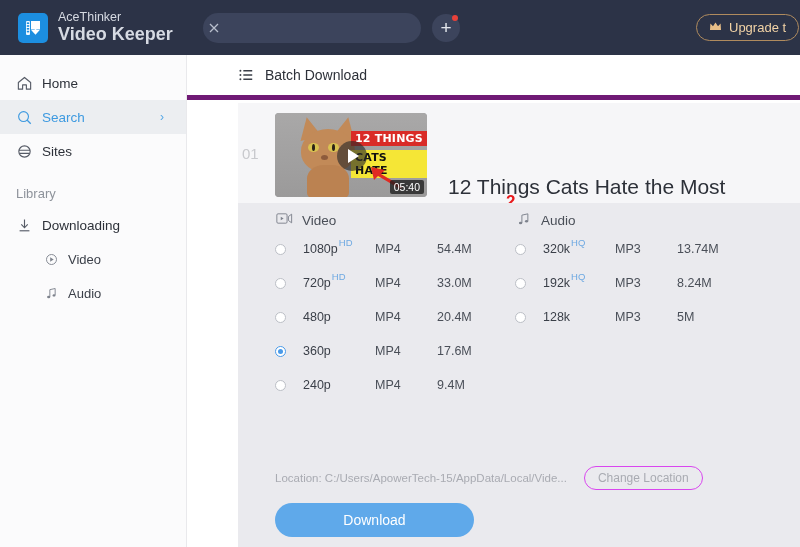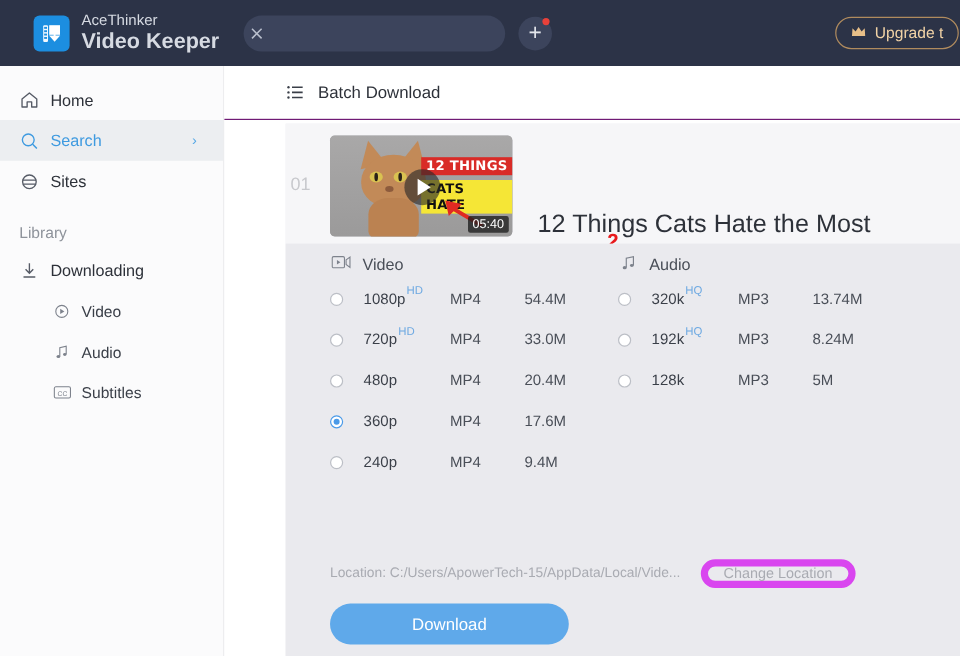--- a/index.html
+++ b/index.html
@@ -10,21 +10,21 @@
     overflow: hidden;
   }
   #app { position: relative; width: 800px; height: 547px; }
 
   
   .topbar {
     position: absolute; left: 0; top: 0; width: 800px; height: 55px;
     background: #2c3347;
     display: flex; align-items: center;
   }
-  .brand { display: flex; align-items: center; margin-left: 28px; width: 180px; }
+  .brand { display: flex; align-items: center; margin-left: 18px; width: 180px; }
   .brand-icon {
     width: 30px; height: 30px; border-radius: 5px; background: #1c8ee0;
     display: flex; align-items: center; justify-content: center; flex: none;
   }
   .brand-icon svg { display: block; }
   .brand-text { margin-left: 10px; line-height: 1.12; }
   .brand-l1 { color: #d6dae2; font-size: 12.5px; }
   .brand-l2 { color: #d6dae2; font-size: 18px; font-weight: bold; }
 
   .tab {
@@ -90,21 +90,21 @@
   .nav-sub .nav-ico { width: 24px; color: #7d828c; }
   .nav-sub .nav-label { font-size: 13px; color: #3a3f48; }
 
   
   .content {
     position: absolute; left: 187px; top: 55px; width: 613px; height: 492px;
     background: #ffffff;
   }
   .content-header {
     height: 45px; display: flex; align-items: center;
-    padding-left: 51px; border-bottom: 1px solid #701a75; background: #fff;
+    padding-left: 51px; border-bottom: 5px solid #701a75; background: #fff;
   }
   .content-header .hdr-ico { margin-right: 11px; color: #3a3f48; display: flex; }
   .hdr-title { font-size: 14px; color: #2d3139; }
 
   .card {
     position: absolute; left: 51px; top: 48px; width: 562px; height: 444px;
     background: #f6f6f8;
   }
   .card-top { position: relative; height: 100px; background: #f6f6f8; }
   .index-num {
@@ -241,21 +241,21 @@
     position: absolute; top: -5px; margin-left: 1px;
     font-size: 9.5px; color: #6ea9e2;
   }
   .c-fmt { width: 62px; color: #4a4f58; }
   .c-size { color: #4a4f58; }
 
   .loc-row { position: absolute; left: 37px; top: 263px; display: flex; align-items: center; }
   .loc-text { font-size: 11.5px; color: #a9abb2; }
   .btn-change {
     margin-left: 17px; height: 24px; padding: 0 13px; border-radius: 12px;
-    border: 6px solid #d946ef; color: #a9abb2; font-size: 12px;
+    border: 1px solid #d946ef; color: #a9abb2; font-size: 12px;
     display: flex; align-items: center; cursor: pointer; background: transparent;
   }
   .btn-download {
     position: absolute; left: 37px; top: 300px;
     width: 199px; height: 34px; border-radius: 17px;
     background: #5fa9ea; color: #fff; font-size: 14px; border: none;
     display: flex; align-items: center; justify-content: center; cursor: pointer;
     font-family: "Liberation Sans", sans-serif;
   }
 </style>
@@ -366,29 +366,20 @@
       <span class="nav-ico">
         <svg width="15" height="15" viewBox="0 0 18 18">
           <path d="M7 13 L7 4.4 L13.4 3 L13.4 11" fill="none" stroke="currentColor" stroke-width="1.1"></path>
           <ellipse cx="5.6" cy="13.2" rx="1.9" ry="1.5" fill="currentColor"></ellipse>
           <ellipse cx="12" cy="11.3" rx="1.7" ry="1.4" fill="currentColor"></ellipse>
         </svg>
       </span>
       <span class="nav-label">Audio</span>
     </div>
 
-    <div class="nav-item nav-sub">
-      <span class="nav-ico">
-        <svg width="16" height="14" viewBox="0 0 20 16">
-          <rect x="1.6" y="2.2" width="16.8" height="11.6" rx="1.6" fill="none" stroke="currentColor" stroke-width="1.1"></rect>
-          <text x="10" y="11.4" font-size="7" text-anchor="middle" fill="currentColor" font-family="Liberation Sans, sans-serif">CC</text>
-        </svg>
-      </span>
-      <span class="nav-label">Subtitles</span>
-    </div>
   </div>
 
   <div class="content">
 
     <div class="content-header">
       <span class="hdr-ico">
         <svg width="16" height="16" viewBox="0 0 18 18">
           <path d="M6 4.2 L16 4.2 M6 9 L16 9 M6 13.8 L16 13.8" stroke="currentColor" stroke-width="1.5"></path>
           <circle cx="2.7" cy="4.2" r="1.1" fill="currentColor"></circle>
           <circle cx="2.7" cy="9" r="1.1" fill="currentColor"></circle>

